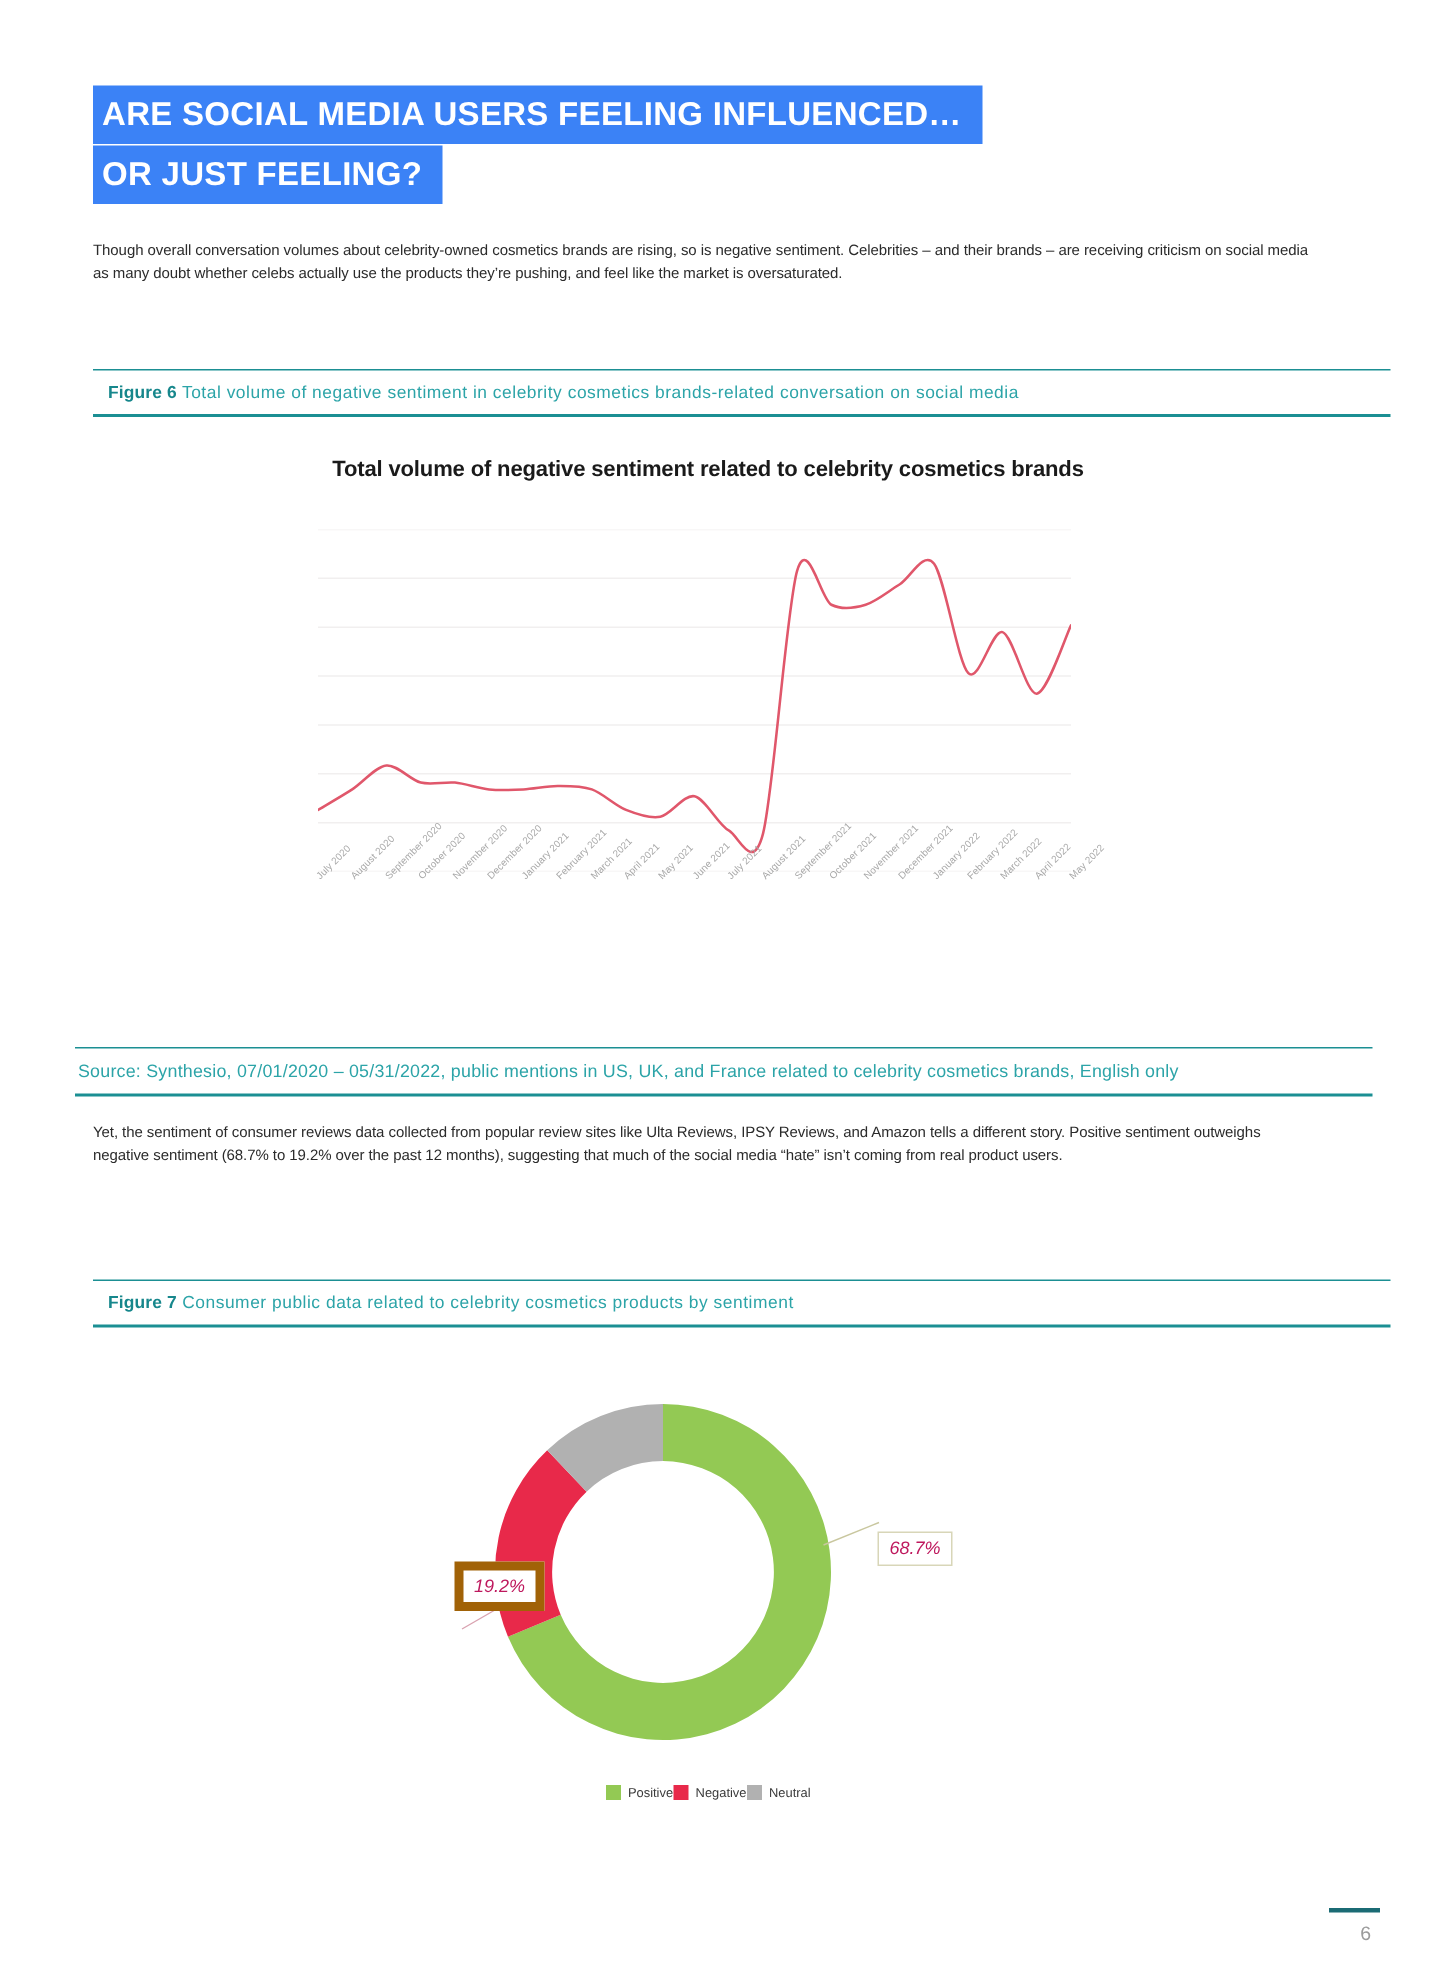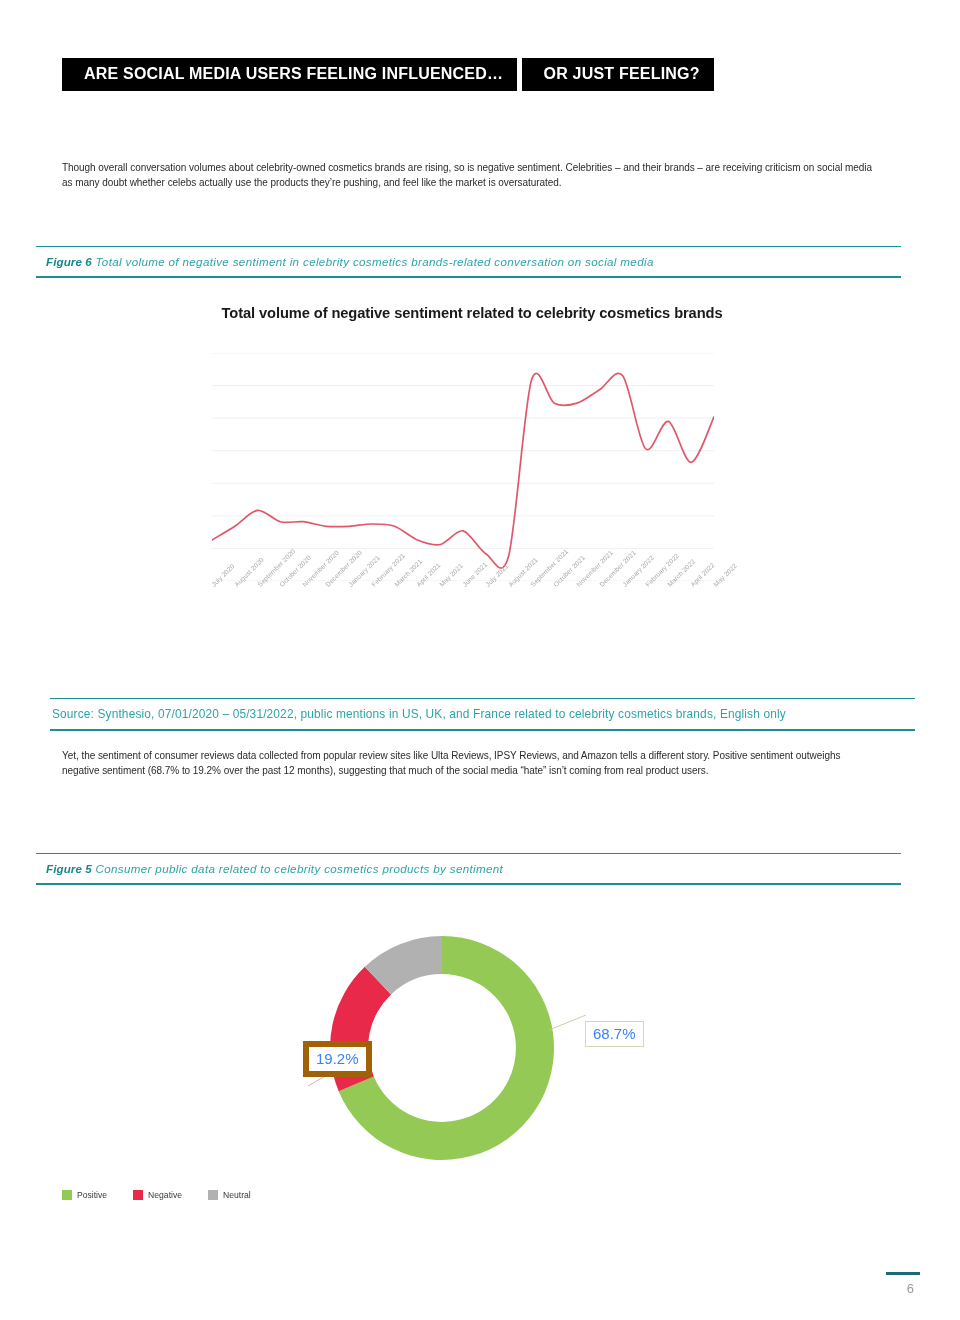--- a/index.html
+++ b/index.html
@@ -25,27 +25,27 @@
 
   
   .title-block {
     position: absolute;
     left: 62px;
     top: 57px;
     width: 740px;
   }
   .title-line {
     display: inline-block;
-    background: #000000;
+    background: #3b82f6;
     color: #ffffff;
     font-weight: bold;
-    font-size: 16px;
+    font-size: 22px;
     letter-spacing: 0.2px;
     line-height: 1.0;
-    padding: 8px 14px 9px 22px;
+    padding: 8px 14px 9px 6px;
     white-space: nowrap;
   }
   .title-line-2 {
     margin-top: 1px;
   }
 
   
   .para {
     position: absolute;
     left: 62px;
@@ -54,23 +54,22 @@
     line-height: 1.52;
     color: #2b2b2b;
     letter-spacing: -0.05px;
   }
   #para-1 { top: 160px; }
   #para-2 { top: 748px; }
 
   
   .fig-band {
     position: absolute;
-    left: 36px;
+    left: 62px;
     width: 865px;
-    font-style: italic;
   }
   .fig-rule {
     height: 1.4px;
     background: #1b8f93;
     width: 100%;
   }
   .fig-caption {
     padding: 8px 8px 8px 10px;
     font-size: 11.6px;
     color: #2ca4a8;
@@ -158,44 +157,45 @@
     width: 820px;
     height: 250px;
     margin-top: 22px;
   }
   .donut-legend {
     position: absolute;
     left: 0;
     top: 282px;
     width: 820px;
     display: flex;
-    gap: 26px;
+    justify-content: center;
   }
   .legend-item {
     display: flex;
     align-items: center;
     gap: 5px;
   }
   .legend-swatch {
     width: 10px;
     height: 10px;
     display: inline-block;
   }
   .legend-label {
     font-size: 8.6px;
     color: #3a3a3a;
   }
 
   .donut-callout {
     position: absolute;
     background: #ffffff;
-    font-size: 15px;
-    color: #3b82f6;
+    font-size: 12px;
+    color: #be185d;
     padding: 3px 7px 4px 7px;
     white-space: nowrap;
+    font-style: italic;
   }
   #callout-positive {
     left: 585px;
     top: 1021px;
     border: 1px solid #d8d6b8;
   }
   #callout-negative {
     left: 303px;
     top: 1041px;
     border: 6px solid #a16207;
@@ -281,21 +281,21 @@
   <div class="source-band" id="source-band-1">
     <div class="source-rule"></div>
     <div class="source-text">Source: Synthesio, 07/01/2020 – 05/31/2022, public mentions in US, UK, and France related to celebrity cosmetics brands, English only</div>
     <div class="source-rule"></div>
   </div>
 
   <div class="para" id="para-2">Yet, the sentiment of consumer reviews data collected from popular review sites like Ulta Reviews, IPSY Reviews, and Amazon tells a different story. Positive sentiment outweighs negative sentiment (68.7% to 19.2% over the past 12 months), suggesting that much of the social media “hate” isn’t coming from real product users.</div>
 
   <div class="fig-band" id="fig-band-7">
     <div class="fig-rule"></div>
-    <div class="fig-caption"><span class="fig-num">Figure 5</span> <span>Consumer public data related to celebrity cosmetics products by sentiment</span></div>
+    <div class="fig-caption"><span class="fig-num">Figure 7</span> <span>Consumer public data related to celebrity cosmetics products by sentiment</span></div>
     <div class="fig-rule"></div>
   </div>
 
   <div class="chart-donut-wrap">
     <div class="donut-area">
       <svg id="donut-svg" width="820" height="250" viewBox="0 0 820 250">
           <path d="M 380.00 6.00 A 112 112 0 1 1 276.66 161.19 L 311.80 146.50 A 73.92 73.92 0 1 0 380.00 44.08 Z" fill="#93c954"></path>
           <path d="M 276.66 161.19 A 112 112 0 0 1 302.82 36.84 L 329.06 64.43 A 73.92 73.92 0 0 0 311.80 146.50 Z" fill="#e8294a"></path>
           <path d="M 302.82 36.84 A 112 112 0 0 1 380.00 6.00 L 380.00 44.08 A 73.92 73.92 0 0 0 329.06 64.43 Z" fill="#b1b1b1"></path>
           <line x1="487" y1="100" x2="524" y2="85" stroke="#c9c79f" stroke-width="0.9"></line>

